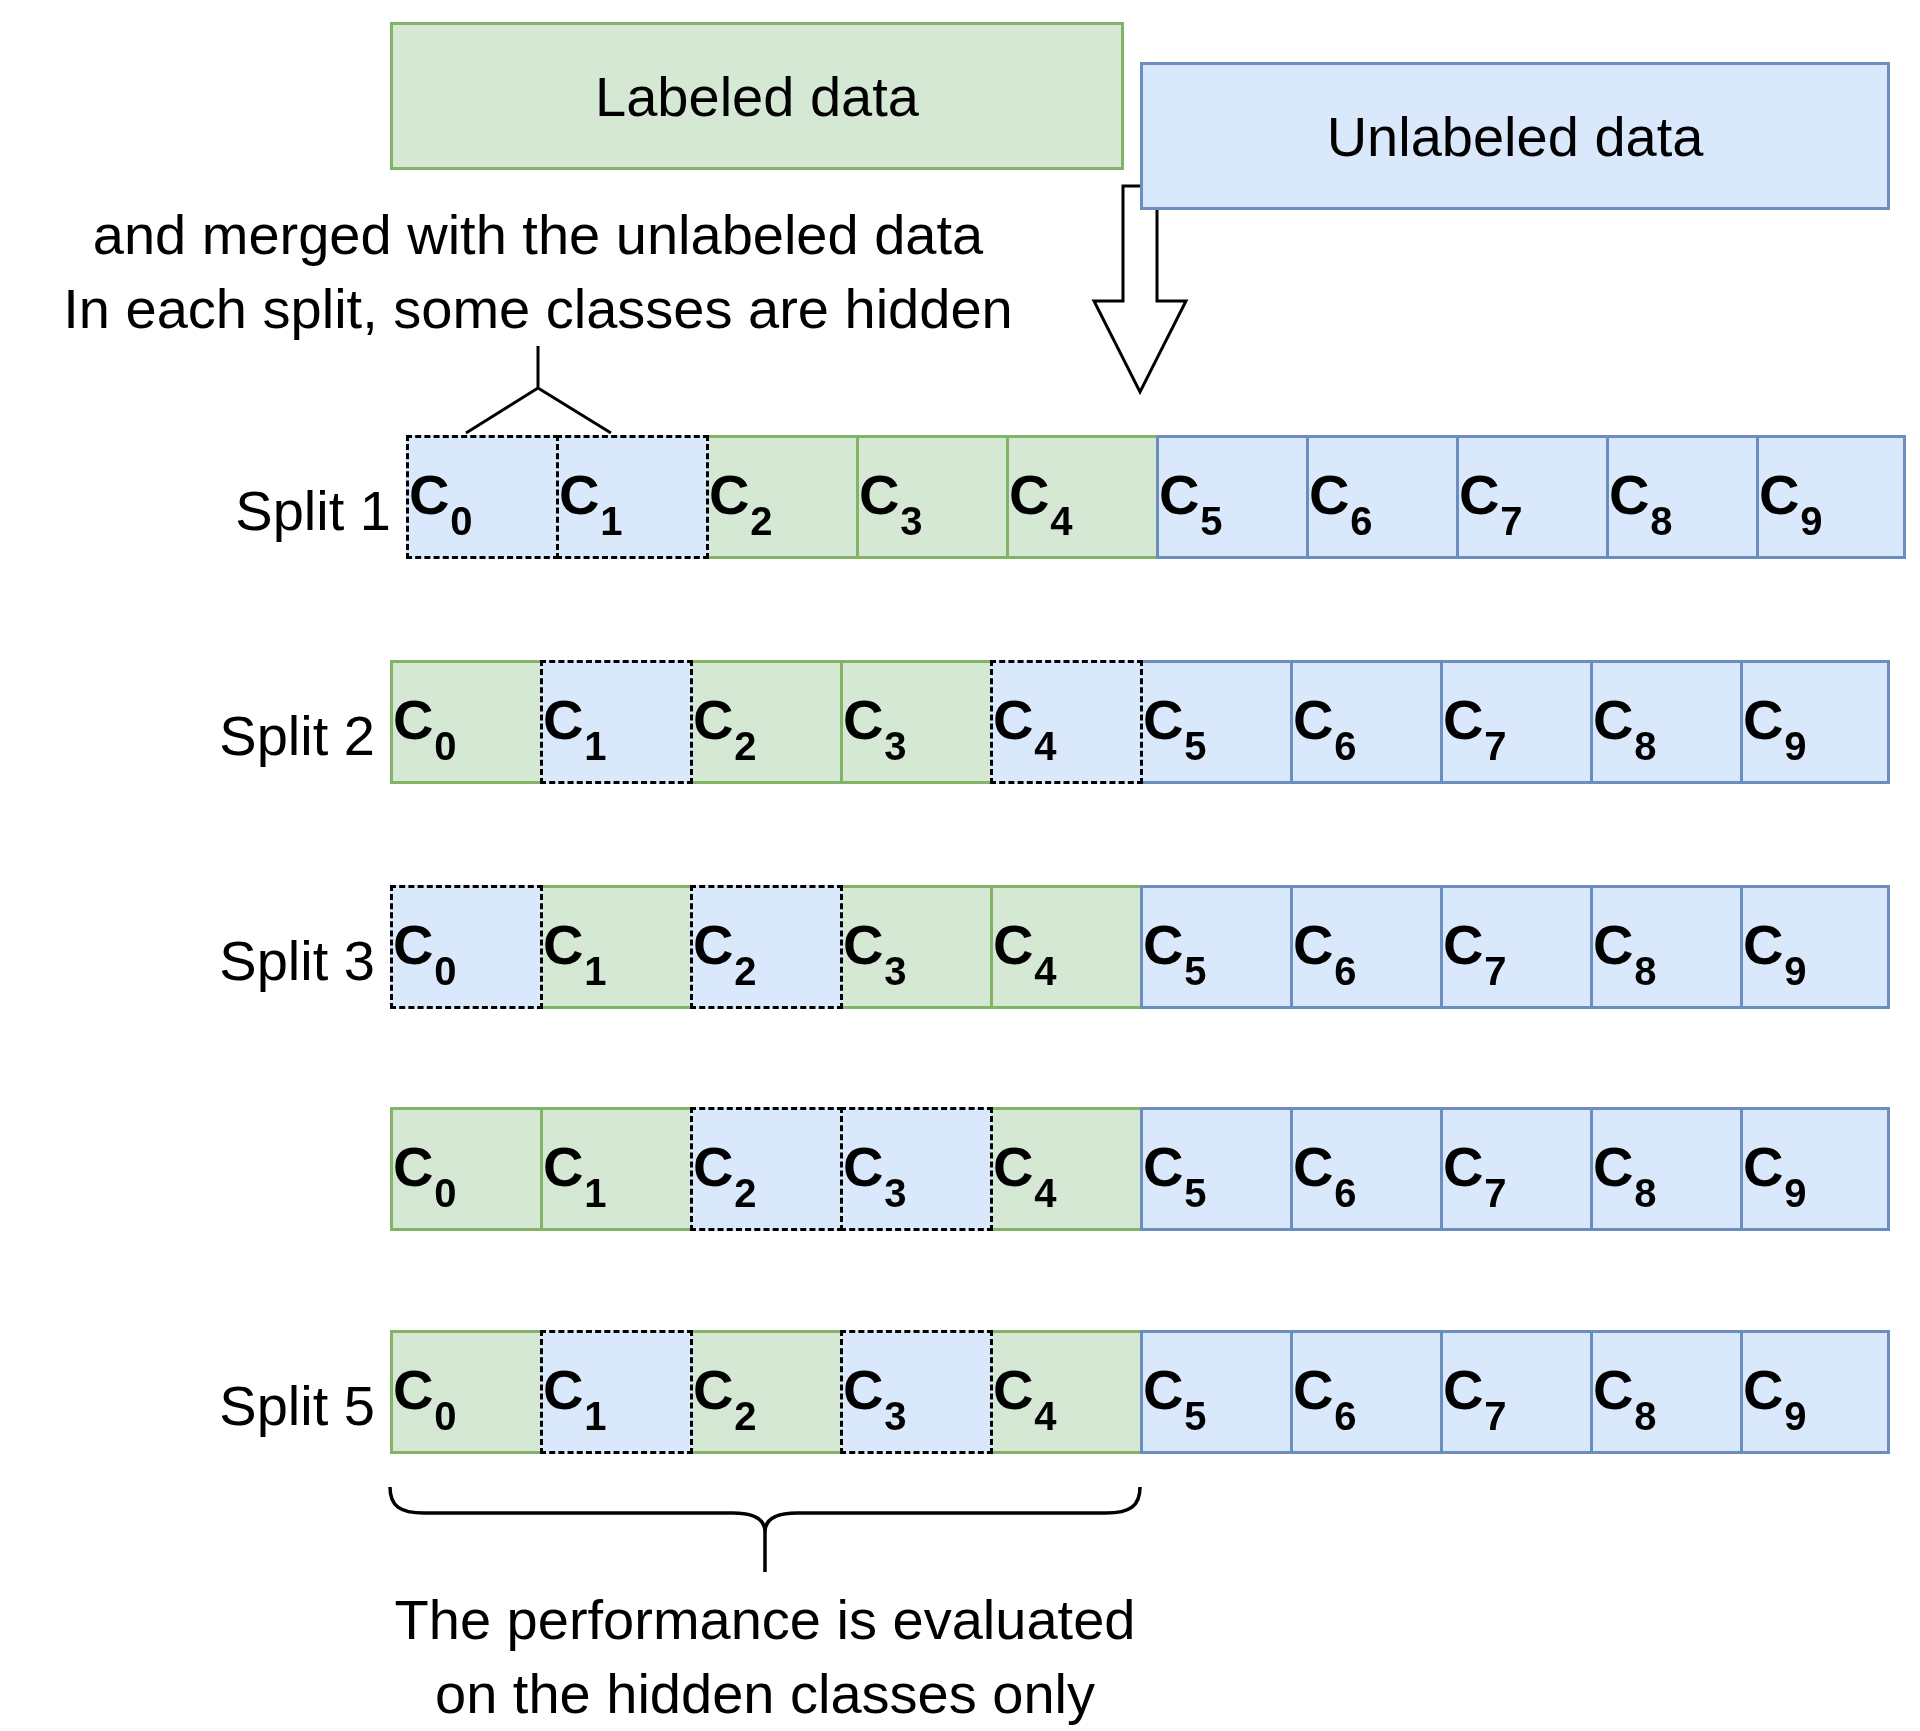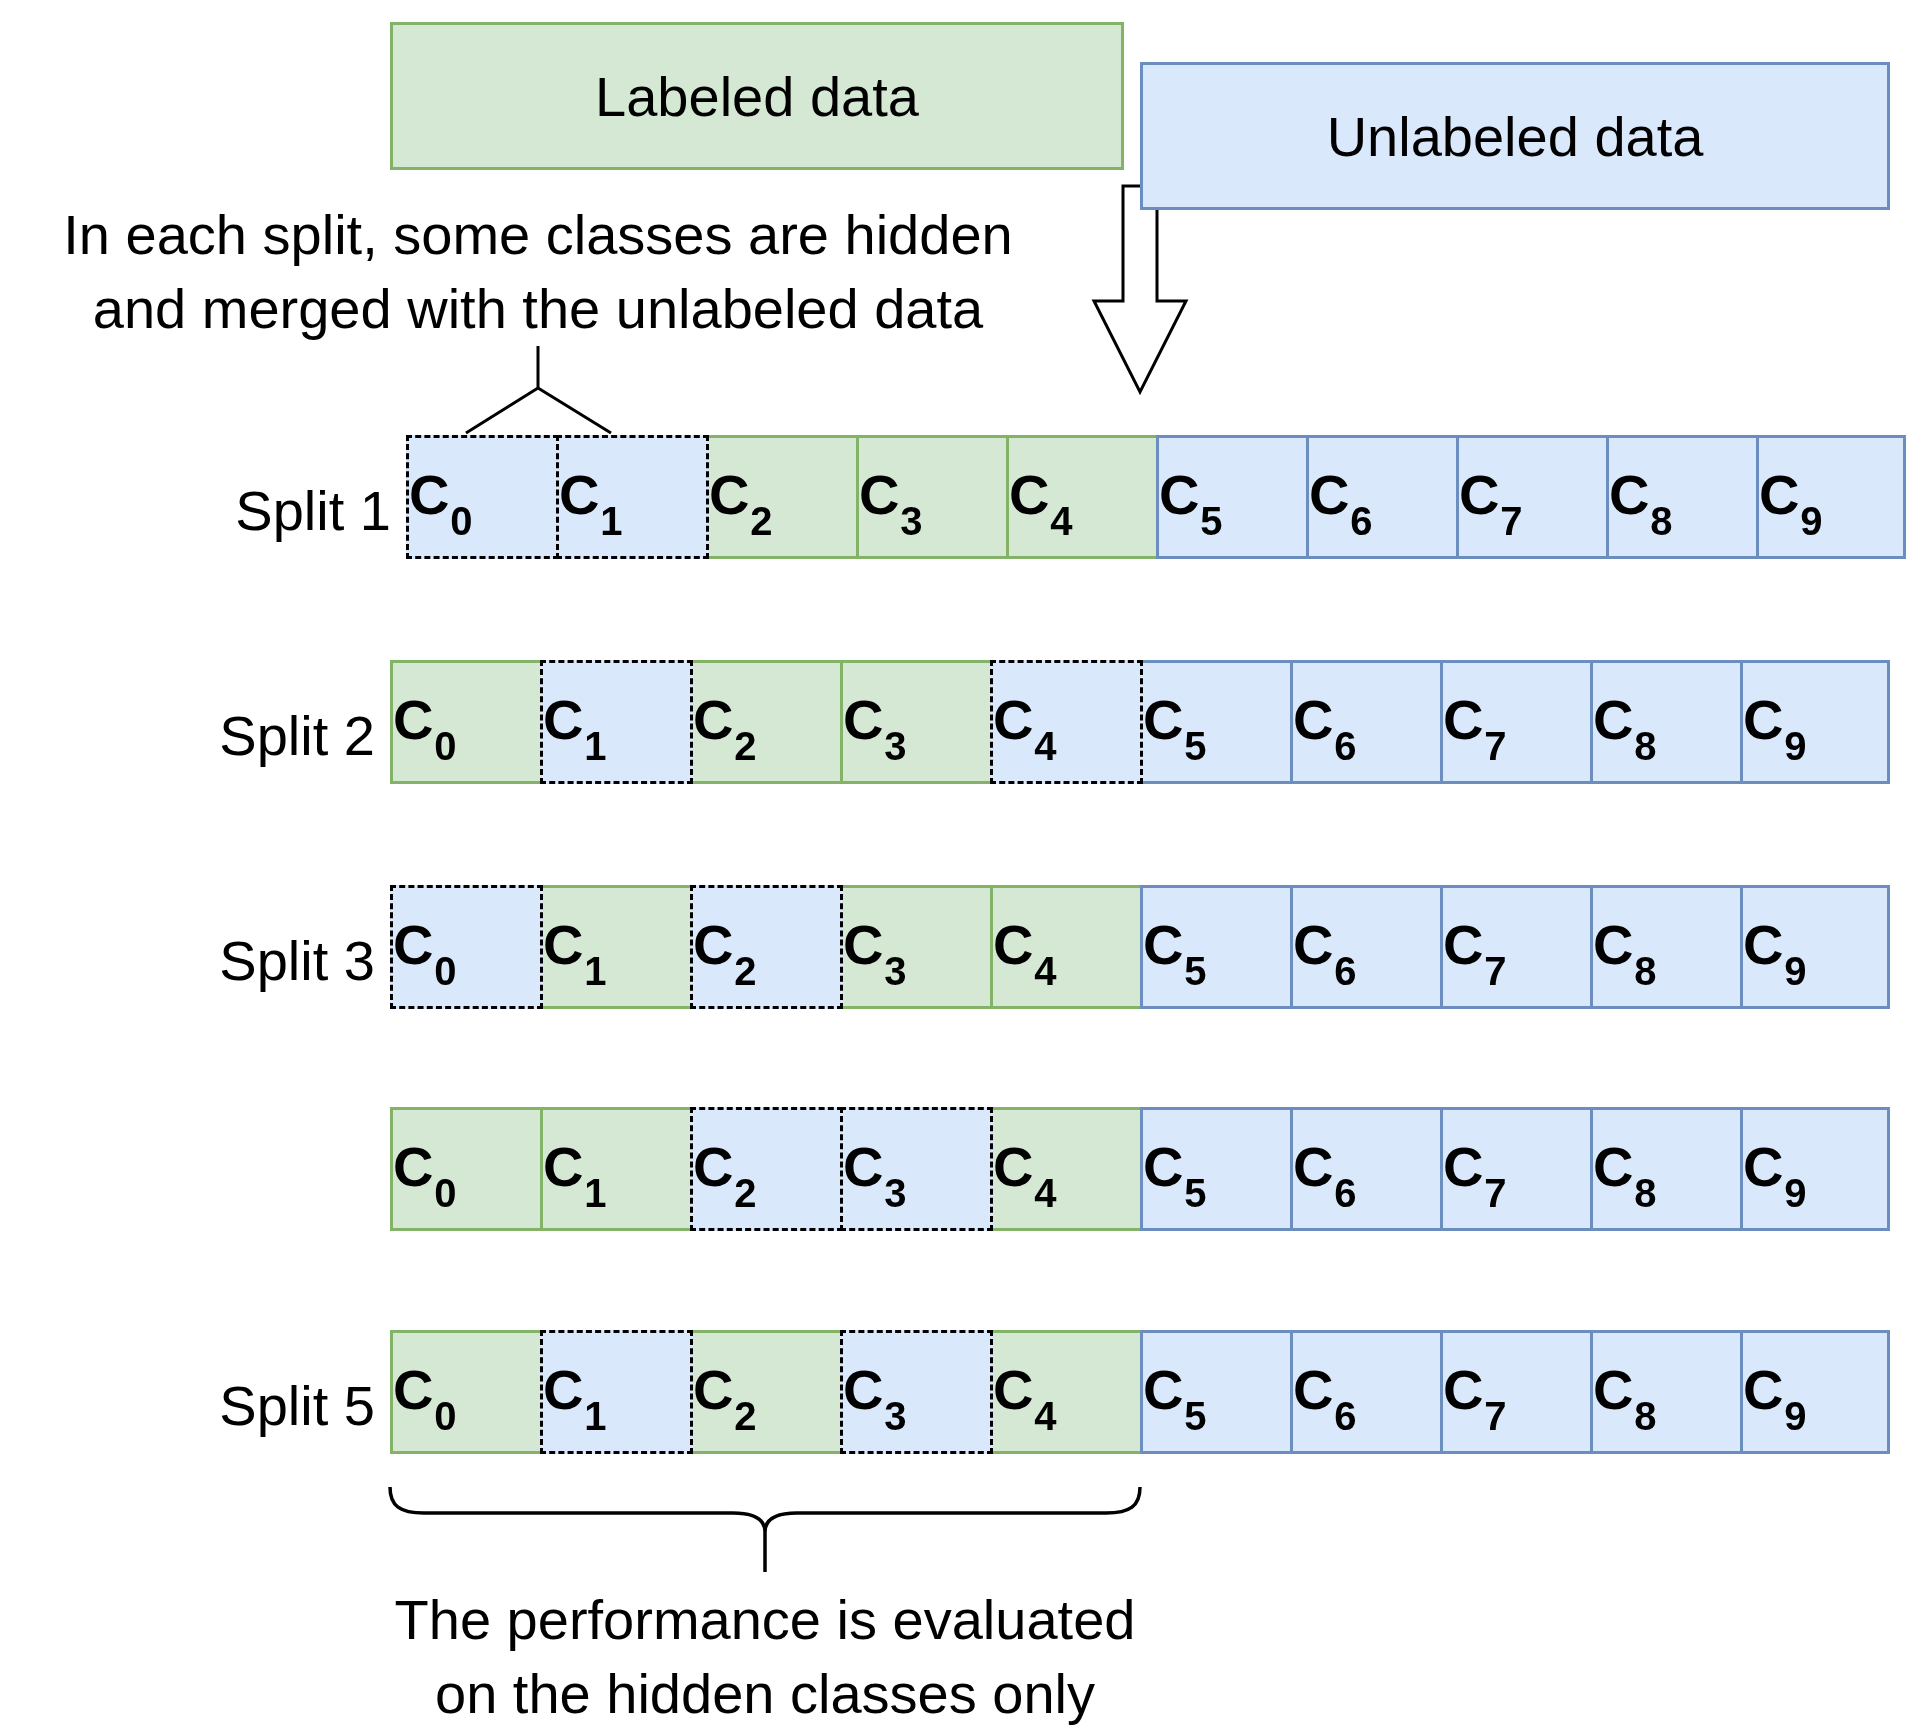--- a/index.html
+++ b/index.html
@@ -46,22 +46,22 @@
 <div id="canvas">
 
   <div class="bar-seg bar-labeled">
     <span>Labeled data</span>
   </div>
   <div class="bar-seg bar-unlabeled">
     <span>Unlabeled data</span>
   </div>
 
   <div class="note" id="hidden-note">
+    <div>and merged with the unlabeled data</div>
     <div>In each split, some classes are hidden</div>
-    <div>and merged with the unlabeled data</div>
   </div>
 
   <svg class="overlay" width="1920" height="1731" viewBox="0 0 1920 1731">
 
     <polygon points="1123,186 1157,186 1157,301 1186,301 1140,392 1094,301 1123,301" fill="#ffffff" stroke="#000000" stroke-width="3" stroke-linejoin="miter"></polygon>
 
     <path d="M538,346 L538,388 M538,388 L466,433 M538,388 L611,433" fill="none" stroke="#000000" stroke-width="3"></path>
 
     <path d="M390,1487 C390,1506 400,1513 424,1513 L733,1513 C753,1513 765,1518 765,1532 C765,1518 777,1513 797,1513 L1106,1513 C1130,1513 1140,1506 1140,1487" fill="none" stroke="#000000" stroke-width="3.5"></path>
     <line x1="765" y1="1532" x2="765" y2="1572" stroke="#000000" stroke-width="3.5"></line>

